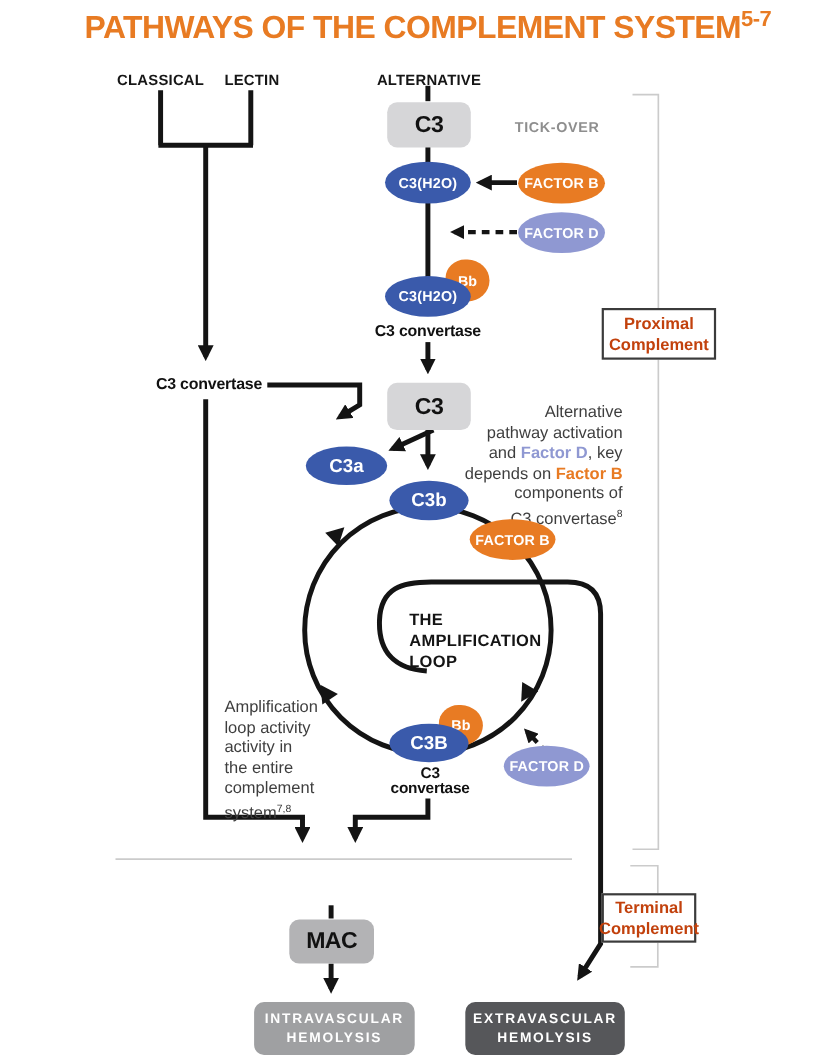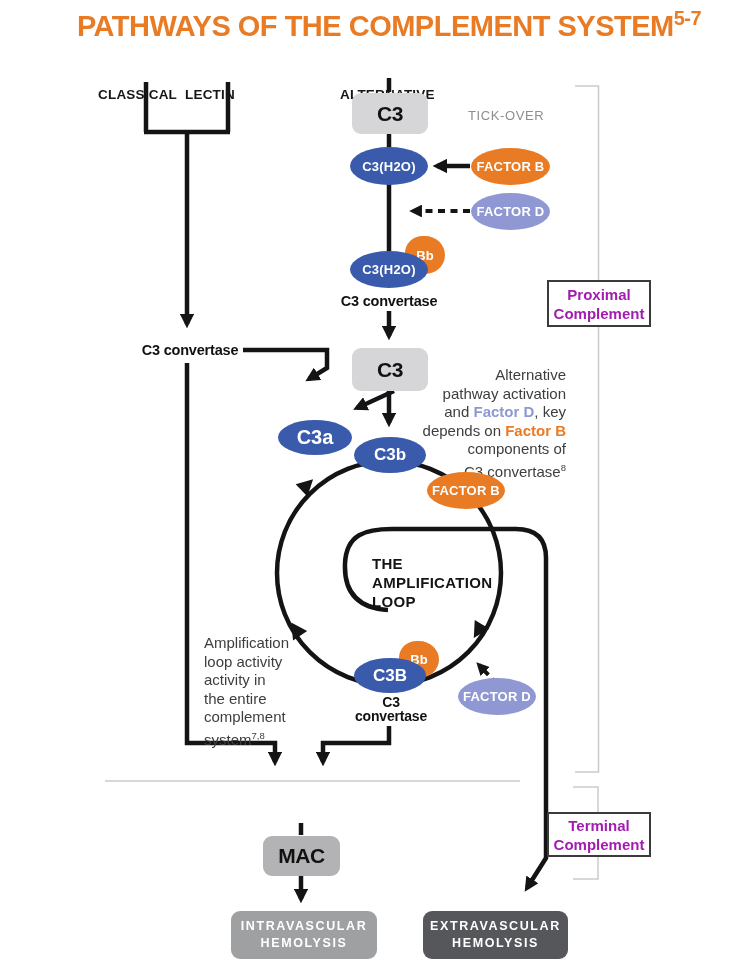--- a/index.html
+++ b/index.html
@@ -9,37 +9,37 @@
   }
   #diagram-svg{position:absolute;left:0;top:0;z-index:1;}
   .abs{position:absolute;z-index:2;box-sizing:border-box;}
   .title{
     color:var(--orange);font-weight:bold;font-size:29px;letter-spacing:-0.5px;
     text-align:center;white-space:nowrap;
   }
   .title sup{font-size:20px;font-weight:bold;}
   .pathway-label{
     font-weight:bold;font-size:13.5px;letter-spacing:0.2px;color:#161616;
-    text-align:left;white-space:nowrap;margin-top:22px;
+    text-align:center;white-space:nowrap;
   }
   .gray-box{
     background:var(--light_gray_box);border-radius:9px;display:flex;
     align-items:center;justify-content:center;font-weight:bold;font-size:21px;
     color:#111;letter-spacing:-0.5px;
   }
   .ellipse{
     border-radius:50%;display:flex;align-items:center;justify-content:center;
     color:#fff;font-weight:bold;white-space:nowrap;
   }
   .blue{background:var(--blue);}
   .orange-bg{background:var(--orange);}
   .periwinkle-bg{background:var(--periwinkle);}
   .factor-label{font-size:13px;letter-spacing:0.2px;}
   .tick-over{
-    color:var(--tick_over_gray);font-weight:normal;font-size:13px;letter-spacing:0.6px;
+    color:var(--tick_over_gray);font-weight:bold;font-size:13px;letter-spacing:0.6px;
     white-space:nowrap;
   }
   .bb-wedge{
     background:var(--orange);border-radius:48% 54% 54% 0%;
     display:flex;align-items:center;justify-content:center;
     color:#fff;font-weight:bold;font-size:13px;z-index:2;
   }
   .convertase-label{
     font-weight:bold;font-size:14.5px;color:#111;text-align:center;
     letter-spacing:-0.2px;white-space:nowrap;
@@ -51,21 +51,21 @@
   .note sup{font-size:9.5px;}
   .orange-text{color:var(--orange);}
   .periwinkle-text{color:var(--periwinkle);}
   .loop-title{
     font-weight:bold;font-size:15px;line-height:19px;letter-spacing:0.3px;
     color:#141414;white-space:nowrap;
   }
   .bracket-box{
     background:#fff;border:2.5px solid #3b3b3b;display:flex;flex-direction:column;
     align-items:center;justify-content:center;font-weight:bold;font-size:15px;
-    line-height:19px;color:#a21caf;text-align:left;
+    line-height:19px;color:#c2410c;text-align:left;
   }
   .hemolysis-box{
     border-radius:9px;display:flex;flex-direction:column;align-items:center;
     justify-content:center;color:#fff;font-weight:bold;font-size:12.5px;
     letter-spacing:1.6px;line-height:17px;text-align:center;
   }
 </style>
 </head>
 <body>
 
@@ -143,21 +143,21 @@
 
   <div class="abs note" style="left:410px;top:366px;width:156px;text-align:right;">
     <div class="nowrap">Alternative</div>
     <div class="nowrap">pathway activation</div>
     <div class="nowrap"><span>and </span><span class="periwinkle-text" style="font-weight:bold;">Factor D</span><span>, key</span></div>
     <div class="nowrap"><span>depends on </span><span class="orange-text" style="font-weight:bold;">Factor B</span></div>
     <div class="nowrap">components of</div>
     <div class="nowrap"><span>C3 convertase</span><sup>8</sup></div>
   </div>
 
-  <div class="abs ellipse blue" style="left:278px;top:420px;width:74px;height:35px;font-size:20px;">C3a</div>
+  <div class="abs ellipse blue" style="left:278px;top:406px;width:74px;height:35px;font-size:17px;">C3a</div>
   <div class="abs ellipse blue" style="left:354px;top:437px;width:72px;height:36px;font-size:17px;">C3b</div>
   <div class="abs ellipse orange-bg factor-label" style="left:427px;top:472px;width:78px;height:37px;">FACTOR B</div>
 
   <div class="abs loop-title" style="left:372px;top:542px;margin-top:12px;">
     <div>THE</div>
     <div>AMPLIFICATION</div>
     <div>LOOP</div>
   </div>
 
   <div class="abs note" style="left:204px;top:634px;width:110px;">
@@ -170,21 +170,21 @@
   </div>
 
   <div class="abs bb-wedge" style="left:399px;top:641px;width:40px;height:37px;">Bb</div>
   <div class="abs ellipse blue" style="left:354px;top:658px;width:72px;height:35px;font-size:17px;z-index:3;">C3B</div>
   <div class="abs convertase-label" style="left:341px;top:695px;width:100px;line-height:14px;font-size:14px;">
     <div>C3</div>
     <div>convertase</div>
   </div>
   <div class="abs ellipse periwinkle-bg factor-label" style="left:458px;top:678px;width:78px;height:37px;">FACTOR D</div>
 
-  <div class="abs bracket-box" style="left:547px;top:812px;width:104px;height:45px;">
+  <div class="abs bracket-box" style="left:547px;top:812px;width:86px;height:45px;">
     <span>Terminal</span>
     <span>Complement</span>
   </div>
 
   <div class="abs gray-box" style="left:263px;top:836px;width:77px;height:40px;background:var(--mac_gray);">MAC</div>
 
   <div class="abs hemolysis-box" style="left:231px;top:911px;width:146px;height:48px;background:var(--intravascular_gray);">
     <span>INTRAVASCULAR</span>
     <span>HEMOLYSIS</span>
   </div>

